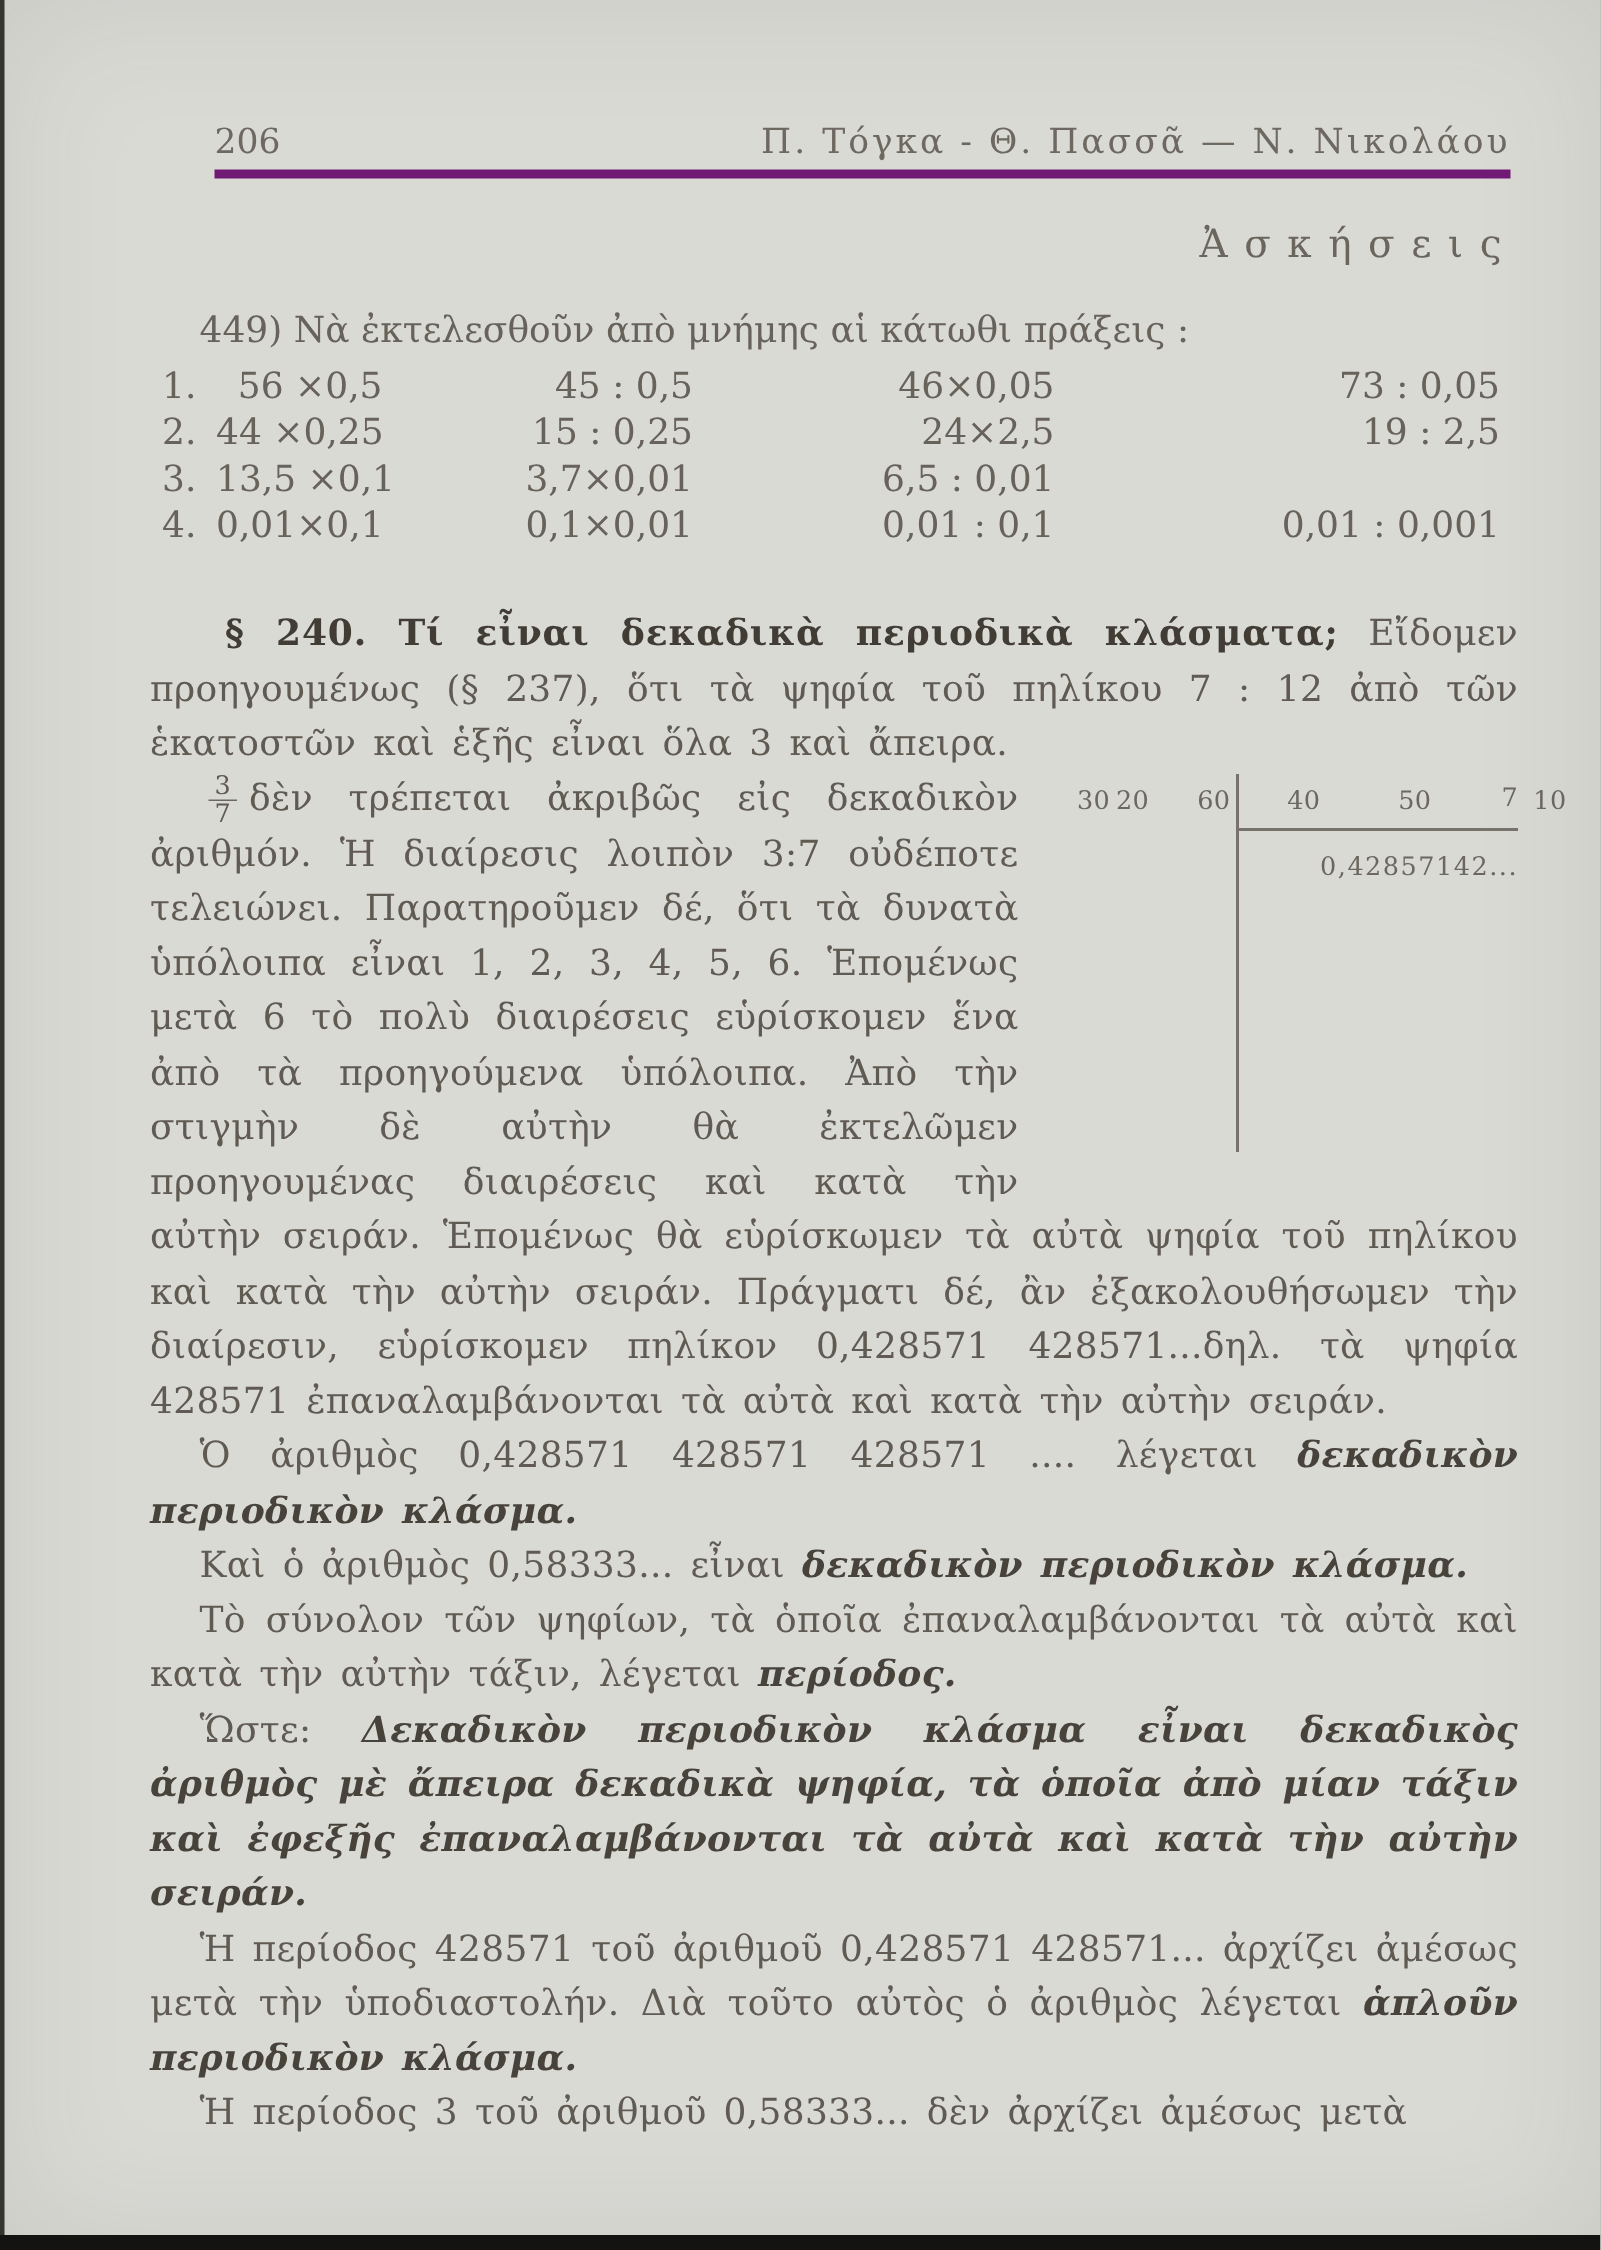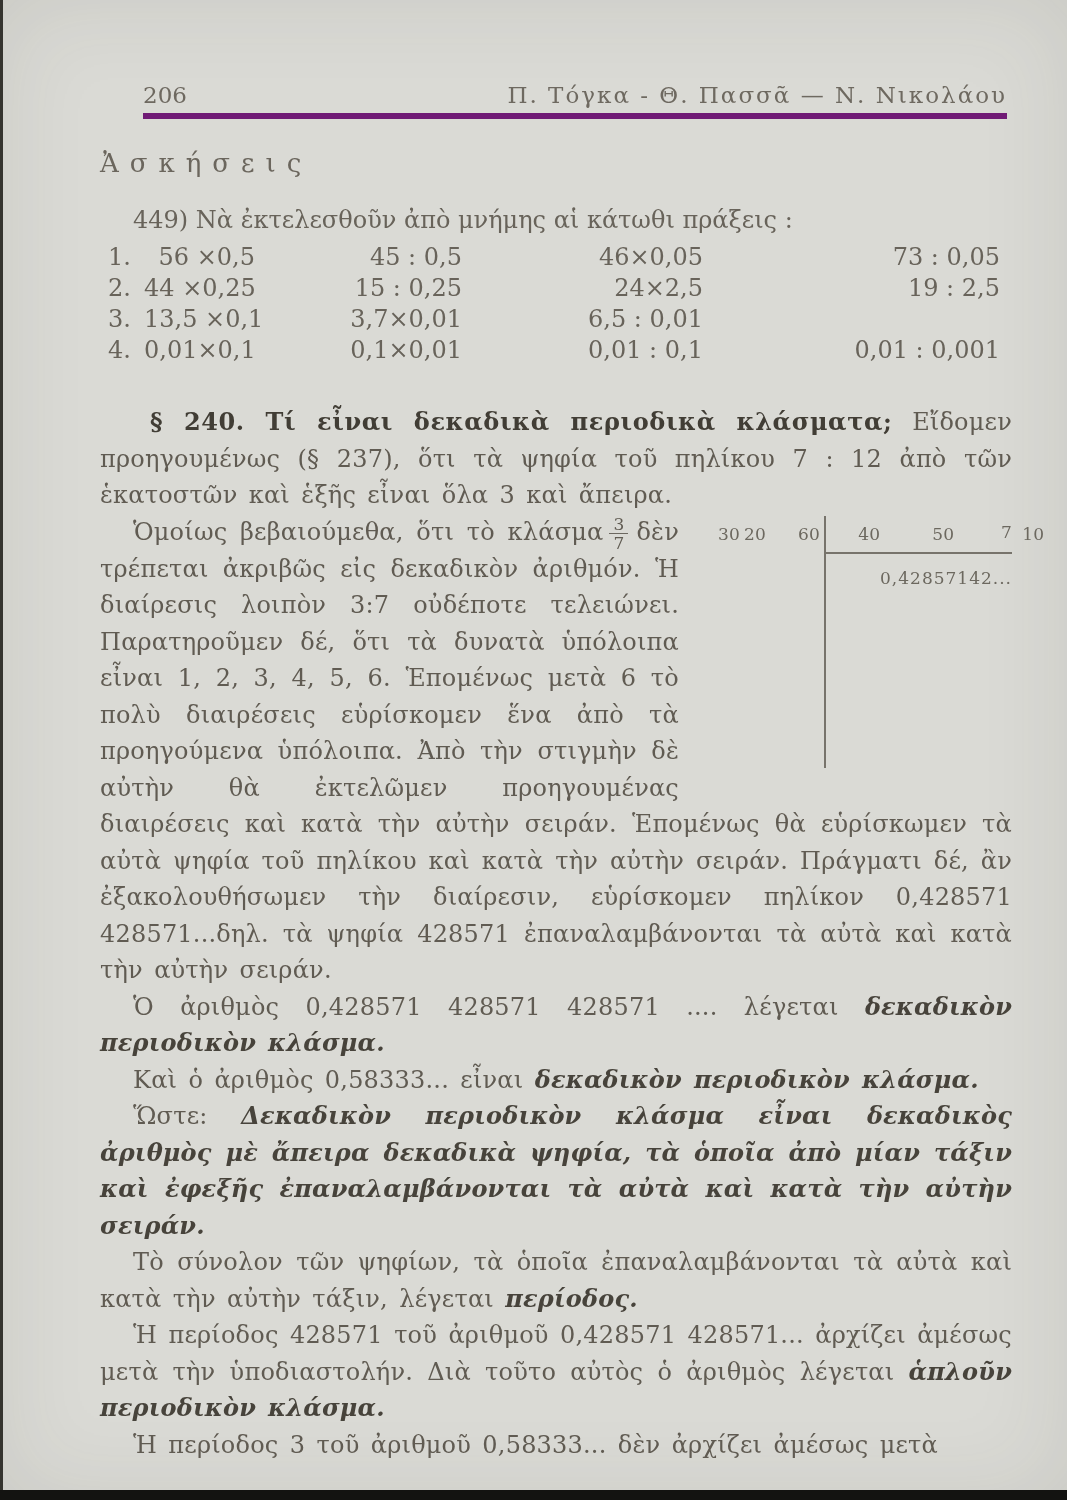--- a/index.html
+++ b/index.html
@@ -22,21 +22,21 @@
     display:flex;justify-content:space-between;align-items:flex-end;
     border-bottom:6px solid #701a75;
     padding-bottom:5px;
     font-size:23px;color:#6e6960;
   }
   .authors{letter-spacing:2px;}
 
   
   .section-title{
     position:absolute;top:148px;left:100px;width:912px;
-    text-align:left;font-size:26px;letter-spacing:11px;
+    text-align:right;font-size:26px;letter-spacing:11px;
     color:#6b665d;
   }
 
   
   .exercise{position:absolute;top:206px;left:100px;width:905px;font-size:24px;color:#68635a;}
   .exercise .intro{margin:0 0 8px 33px;}
   .ex-row{display:grid;grid-template-columns:44px 111px 207px 241px 297px;height:31px;line-height:31px;}
   .ex-row .cell{text-align:right;white-space:nowrap;}
   .ex-row .cell.num{text-align:left;padding-left:8px;}
 
@@ -132,31 +132,31 @@
   <div class="body-text">
 
     <p class="indent-lg"><span class="b-head">§ 240. Τί εἶναι δεκαδικὰ περιοδικὰ κλάσματα;</span><span> Εἴδομεν προηγουμένως (§ 237), ὅτι τὰ ψηφία τοῦ πηλίκου 7 : 12 ἀπὸ τῶν ἑκατοστῶν καὶ ἑξῆς εἶναι ὅλα 3 καὶ ἄπειρα.</span></p>
 
     <p class="indent"><span class="division">
           <span class="div-left"><span class="rem">30</span><span class="rem">20</span><span class="rem">60</span><span class="rem">40</span><span class="rem">50</span><span class="rem">10</span></span>
           <span class="div-right">
             <span class="divisor" style="display:block">7</span>
             <span class="quotient" style="display:block">0,42857142...</span>
           </span>
-        </span><span>Ὁμοίως βεβαιούμεθα, ὅτι τὸ κλάσμα</span><span class="frac">
+        </span><span class="frac">
           <span class="fnum">3</span>
           <span class="fden">7</span>
         </span><span>δὲν τρέπεται ἀκριβῶς εἰς δεκαδικὸν ἀριθμόν. Ἡ διαίρεσις λοιπὸν 3:7 οὐδέποτε τελειώνει. Παρατηροῦμεν δέ, ὅτι τὰ δυνατὰ ὑπόλοιπα εἶναι 1, 2, 3, 4, 5, 6. Ἑπομένως μετὰ 6 τὸ πολὺ διαιρέσεις εὑρίσκομεν ἕνα ἀπὸ τὰ προηγούμενα ὑπόλοιπα. Ἀπὸ τὴν στιγμὴν δὲ αὐτὴν θὰ ἐκτελῶμεν προηγουμένας διαιρέσεις καὶ κατὰ τὴν αὐτὴν σειράν. Ἑπομένως θὰ εὑρίσκωμεν τὰ αὐτὰ ψηφία τοῦ πηλίκου καὶ κατὰ τὴν αὐτὴν σειράν. Πράγματι δέ, ἂν ἐξακολουθήσωμεν τὴν διαίρεσιν, εὑρίσκομεν πηλίκον 0,428571 428571...δηλ. τὰ ψηφία 428571 ἐπαναλαμβάνονται τὰ αὐτὰ καὶ κατὰ τὴν αὐτὴν σειράν.</span></p>
 
     <p class="indent"><span>Ὁ ἀριθμὸς 0,428571  428571  428571 .... λέγεται </span><span class="term">δεκαδικὸν περιοδικὸν κλάσμα.</span></p>
 
     <p class="indent"><span>Καὶ ὁ ἀριθμὸς 0,58333... εἶναι </span><span class="term">δεκαδικὸν περιοδικὸν κλάσμα.</span></p>
 
+    <p class="indent"><span>Τὸ σύνολον τῶν ψηφίων, τὰ ὁποῖα ἐπαναλαμβάνονται τὰ αὐτὰ καὶ κατὰ τὴν αὐτὴν τάξιν, λέγεται </span><span class="term">περίοδος.</span></p>
+
     <p class="indent"><span>Ὥστε: </span><span class="term">Δεκαδικὸν περιοδικὸν κλάσμα εἶναι δεκαδικὸς ἀριθμὸς μὲ ἄπειρα δεκαδικὰ ψηφία, τὰ ὁποῖα ἀπὸ μίαν τάξιν καὶ ἐφεξῆς ἐπαναλαμβάνονται τὰ αὐτὰ καὶ κατὰ τὴν αὐτὴν σειράν.</span></p>
-
-    <p class="indent"><span>Τὸ σύνολον τῶν ψηφίων, τὰ ὁποῖα ἐπαναλαμβάνονται τὰ αὐτὰ καὶ κατὰ τὴν αὐτὴν τάξιν, λέγεται </span><span class="term">περίοδος.</span></p>
 
     <p class="indent"><span>Ἡ περίοδος 428571 τοῦ ἀριθμοῦ 0,428571 428571... ἀρχίζει ἀμέσως μετὰ τὴν ὑποδιαστολήν. Διὰ τοῦτο αὐτὸς ὁ ἀριθμὸς λέγεται </span><span class="term">ἁπλοῦν περιοδικὸν κλάσμα.</span></p>
 
     <p class="indent">Ἡ περίοδος 3 τοῦ ἀριθμοῦ 0,58333... δὲν ἀρχίζει ἀμέσως μετὰ</p>
 
   </div>
 </div>
 
 </body></html>

